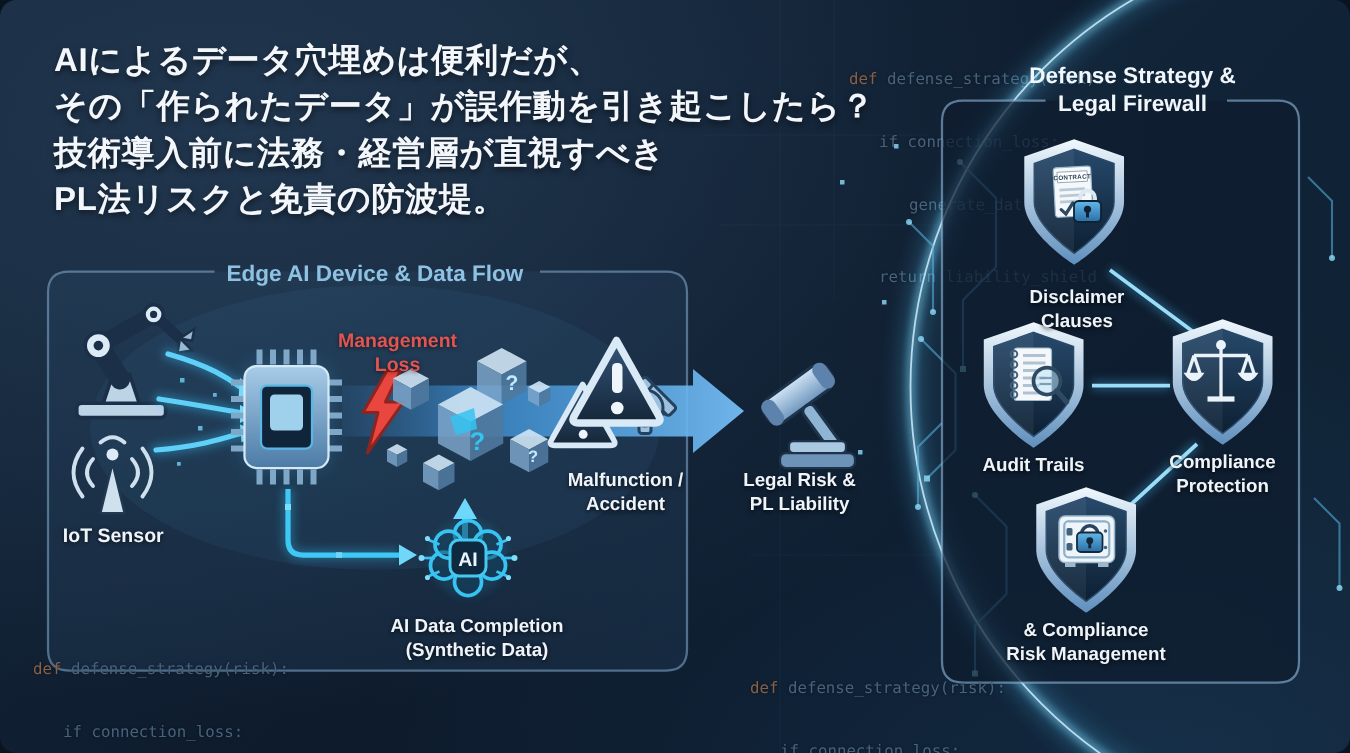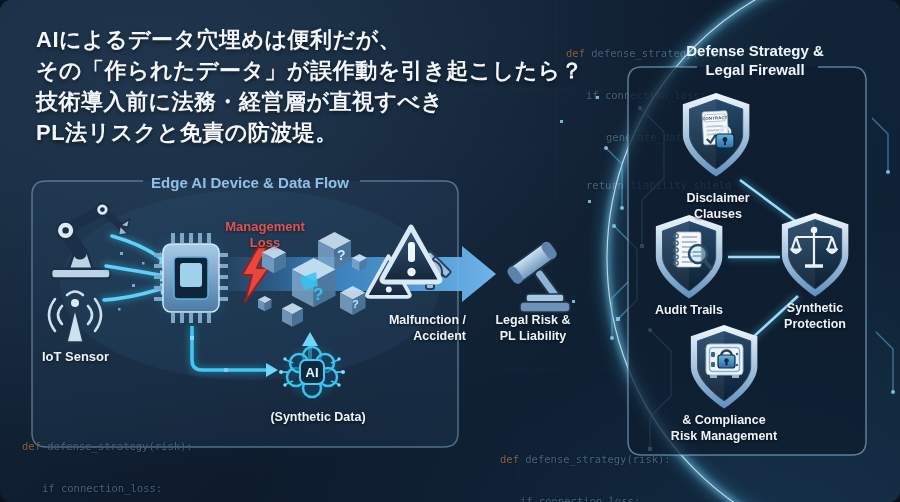--- a/index.html
+++ b/index.html
@@ -429,44 +429,45 @@
     <div>Legal Firewall</div>
   </div>
 
   <div class="abs label" style="left:28px;top:349px;width:95px;font-size:13px;">IoT Sensor</div>
 
   <div class="abs label red" style="left:222px;top:219px;width:86px;font-size:13px;text-shadow:0 1px 3px rgba(0,0,0,.6);">
     <div>Management</div>
     <div>Loss</div>
   </div>
 
-  <div class="abs label" style="left:368px;top:312px;width:98px;text-align:right;">
+  <div class="abs label" style="left:368px;top:312px;width:98px;">
     <div>Malfunction /</div>
     <div>Accident</div>
   </div>
 
   <div class="abs label" style="left:238px;top:409px;width:160px;">
+    <div>AI Data Completion</div>
     <div>(Synthetic Data)</div>
   </div>
 
   <div class="abs label" style="left:480px;top:312px;width:106px;">
     <div>Legal Risk &amp;</div>
     <div>PL Liability</div>
   </div>
 
   <div class="abs label" style="left:668px;top:190px;width:100px;">
     <div>Disclaimer</div>
     <div>Clauses</div>
   </div>
   <div class="abs label" style="left:638px;top:302px;width:102px;">
     <div>Audit Trails</div>
     <div></div>
   </div>
   <div class="abs label" style="left:766px;top:300px;width:98px;">
-    <div>Synthetic</div>
+    <div>Compliance</div>
     <div>Protection</div>
   </div>
   <div class="abs label" style="left:658px;top:412px;width:132px;">
     <div>&amp; Compliance</div>
     <div>Risk Management</div>
   </div>
 
   <div class="abs code" style="left:22px;top:411px;">
     <div><span class="kw">def</span><span> defense_strategy(risk):</span></div>
     <div class="in1">if connection_loss:</div>

